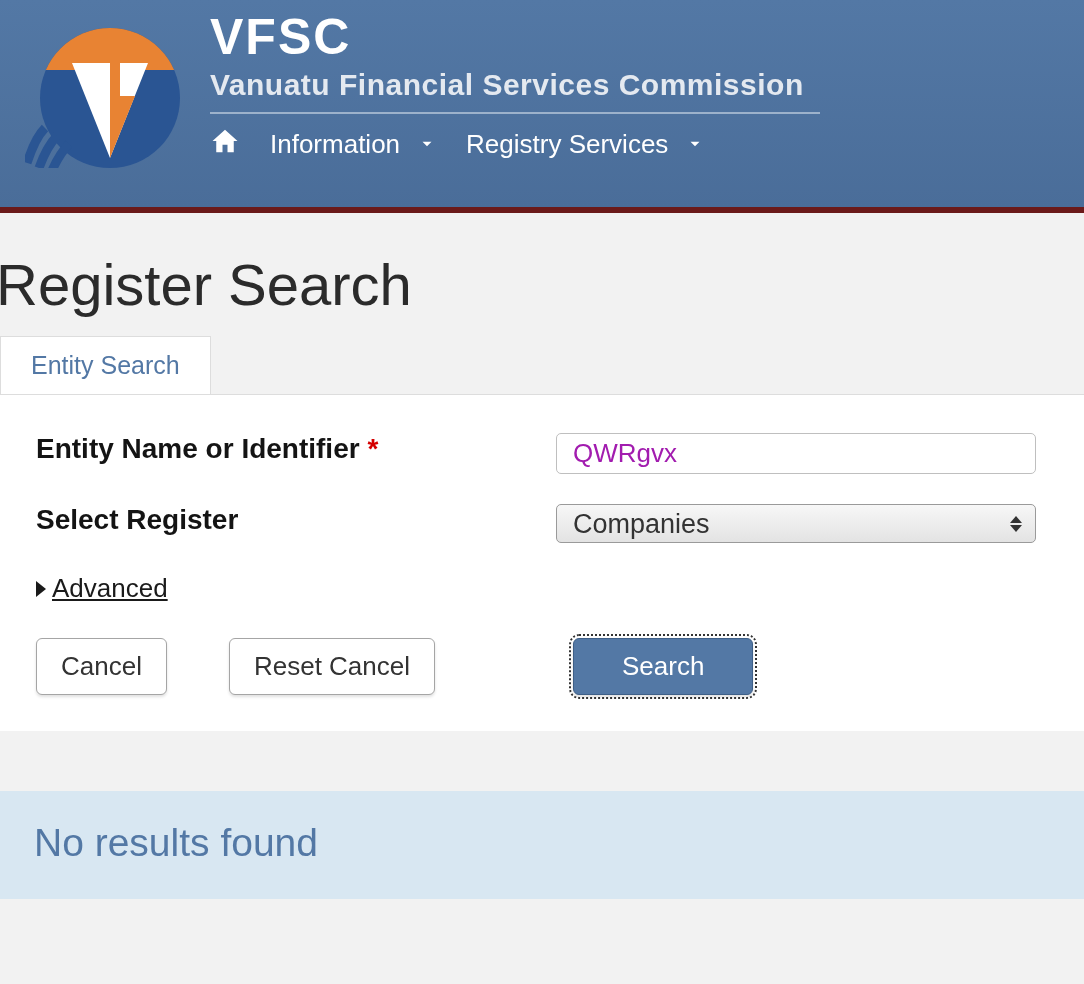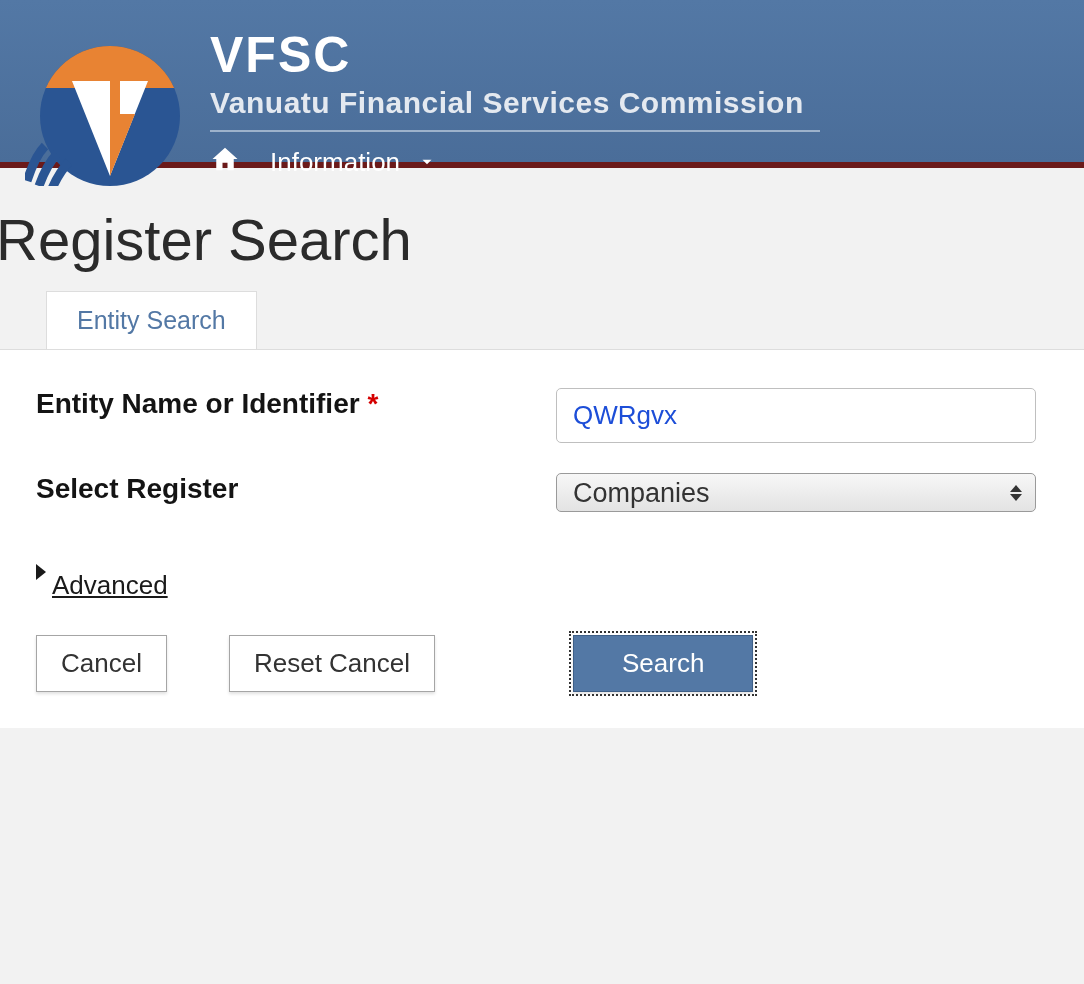--- a/index.html
+++ b/index.html
@@ -9,24 +9,24 @@
     }
     body {
       font-family: -apple-system, "Segoe UI", "Helvetica Neue", Arial, sans-serif;
       background: #f2f2f2;
       width: 1084px;
       height: 984px;
       overflow: hidden;
     }
     .header {
       background: linear-gradient(to bottom, #5378a5 0%, #4a6d99 100%);
-      height: 162px;
+      height: 207px;
       display: flex;
       align-items: flex-start;
-      padding-top: 26px;
+      padding-top: 8px;
     }
     .logo-wrap {
       width: 210px;
       display: flex;
       justify-content: center;
       align-items: flex-start;
       padding-top: 0;
     }
     .logo {
       width: 160px;
@@ -92,21 +92,20 @@
     }
     .page-title {
       font-size: 58px;
       font-weight: 400;
       color: #2b2b2b;
       margin-left: -4px;
       margin-bottom: 18px;
     }
     .tabs {
       display: flex;
-      padding-left: 46px;
     }
     .tab {
       background: #fff;
       border: 1px solid #ddd;
       border-bottom: none;
       padding: 14px 30px;
       font-size: 25px;
       color: #5378a5;
       cursor: pointer;
     }
@@ -124,26 +123,26 @@
       width: 520px;
       font-size: 28px;
       font-weight: 700;
       color: #141414;
     }
     .req {
       color: #d40000;
     }
     .text-input {
       flex: 0 0 480px;
-      height: 55px;
+      height: 41px;
       border: 1px solid #bfbfbf;
       border-radius: 5px;
       padding: 0 16px;
       font-size: 26px;
-      color: #1d4ed8;
+      color: #a21caf;
     }
     .select-wrap {
       position: relative;
       flex: 0 0 480px;
     }
     .select-input {
       width: 100%;
       height: 39px;
       border: 1px solid #9a9a9a;
       border-radius: 5px;
@@ -180,37 +179,36 @@
       display: flex;
       align-items: center;
       gap: 6px;
       font-size: 26px;
       color: #1a1a1a;
       margin-bottom: 34px;
       cursor: pointer;
     }
     .advanced span.adv-label {
       text-decoration: underline;
-      margin-top: 28px;
     }
     .tri {
       width: 0;
       height: 0;
       border-top: 8px solid transparent;
       border-bottom: 8px solid transparent;
       border-left: 10px solid #1a1a1a;
     }
     .button-row {
       display: flex;
       align-items: center;
     }
     .btn {
       border: 1px solid #a5a5a5;
       background: #fff;
-      border-radius: 0;
+      border-radius: 6px;
       font-size: 26px;
       color: #333;
       padding: 12px 24px;
       cursor: pointer;
       box-shadow: 0 2px 3px rgba(0,0,0,0.12);
     }
     .btn-cancel {
       margin-right: 62px;
     }
     .btn-primary {
@@ -271,20 +269,28 @@
         </span>
       </div>
       <div class="nav-item">
         <span>Information</span>
         <span class="chev">
           <svg viewBox="0 0 24 24">
               <path d="M6 9l6 6 6-6z"></path>
             </svg>
         </span>
       </div>
+      <div class="nav-item">
+        <span>Registry Services</span>
+        <span class="chev">
+          <svg viewBox="0 0 24 24">
+              <path d="M6 9l6 6 6-6z"></path>
+            </svg>
+        </span>
+      </div>
     </div>
   </div>
 </div>
 
 <div class="red-bar"></div>
 
 <div class="content">
   <h1 class="page-title">Register Search</h1>
 
   <div class="tabs">
@@ -320,13 +326,16 @@
 
     <div class="button-row">
       <button class="btn btn-cancel">Cancel</button>
       <button class="btn">Reset Cancel</button>
       <button class="btn btn-primary">Search</button>
     </div>
   </div>
 
   <div class="results-gap"></div>
 
+  <div class="results-bar">
+    <div class="no-results">No results found</div>
+  </div>
 </div>
 
 </body></html>

